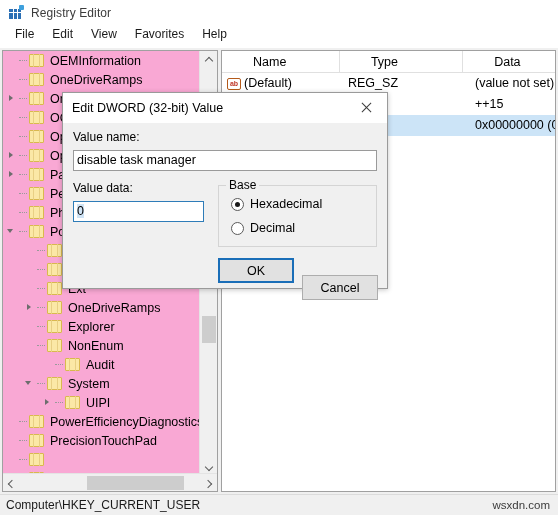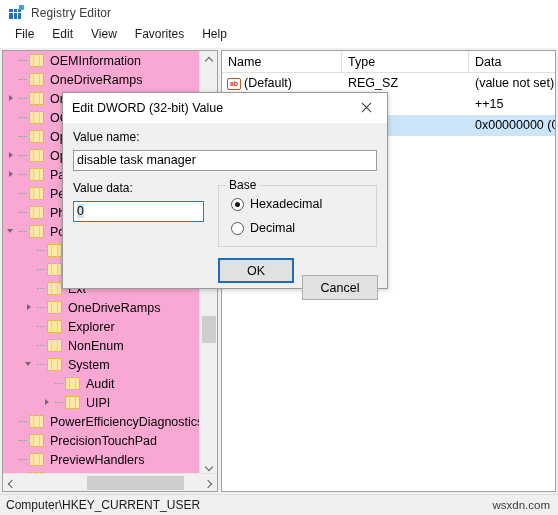--- a/index.html
+++ b/index.html
@@ -157,21 +157,21 @@
     background: #ffffff; border: 1px solid #a0a0a0; overflow: hidden;
   }
   .list-header {
     position: absolute; left: 0; top: 0; width: 333px; height: 22px;
     background: #ffffff; border-bottom: 1px solid #e0e0e0;
     display: flex;
   }
   .list-header .col {
     height: 22px; line-height: 22px; padding-left: 6px;
     font-size: 12.5px; color: #000; border-right: 1px solid #e0e0e0;
-    overflow: hidden; white-space: nowrap;
+    overflow: hidden; white-space: nowrap; margin-left: 25px;
   }
   .list-body { position: absolute; left: 0; top: 22px; width: 333px; }
   .lrow {
     height: 21px; display: flex; align-items: center;
     font-size: 12.5px; color: #000; white-space: nowrap;
   }
   .lrow.selected { background: #cce4f7; }
   .lrow .cell { height: 21px; line-height: 21px; padding-left: 6px; overflow: hidden; }
   .ab-icon {
     width: 14px; height: 12px; margin-left: 5px; margin-right: 3px; flex: none;
@@ -373,31 +373,31 @@
             <span class="dots"></span>
             <span class="folder"></span>
             <span class="lbl">Explorer</span>
           </div>
           <div class="tnode" style="padding-left: 20px;">
             <span class="arrow"></span>
             <span class="dots"></span>
             <span class="folder"></span>
             <span class="lbl">NonEnum</span>
           </div>
+          <div class="tnode" style="padding-left: 38px;">
+            <span class="arrow"></span>
+            <span class="dots"></span>
+            <span class="folder"></span>
+            <span class="lbl">Audit</span>
+          </div>
           <div class="tnode" style="padding-left: 20px;">
             <span class="arrow expanded"></span>
             <span class="dots"></span>
             <span class="folder"></span>
             <span class="lbl">System</span>
-          </div>
-          <div class="tnode" style="padding-left: 38px;">
-            <span class="arrow"></span>
-            <span class="dots"></span>
-            <span class="folder"></span>
-            <span class="lbl">Audit</span>
           </div>
           <div class="tnode" style="padding-left: 38px;">
             <span class="arrow expandable"></span>
             <span class="dots"></span>
             <span class="folder"></span>
             <span class="lbl">UIPI</span>
           </div>
           <div class="tnode" style="padding-left: 2px;">
             <span class="arrow"></span>
             <span class="dots"></span>
@@ -407,21 +407,20 @@
           <div class="tnode" style="padding-left: 2px;">
             <span class="arrow"></span>
             <span class="dots"></span>
             <span class="folder"></span>
             <span class="lbl">PrecisionTouchPad</span>
           </div>
           <div class="tnode" style="padding-left: 2px;">
             <span class="arrow"></span>
             <span class="dots"></span>
             <span class="folder"></span>
-            <span class="lbl">PreviewHandlers</span>
           </div>
           <div class="tnode" style="padding-left: 2px;">
             <span class="arrow"></span>
             <span class="dots"></span>
             <span class="folder"></span>
             <span class="lbl">PropertySystem</span>
           </div>
         </div>
 
       <div class="vscroll">

